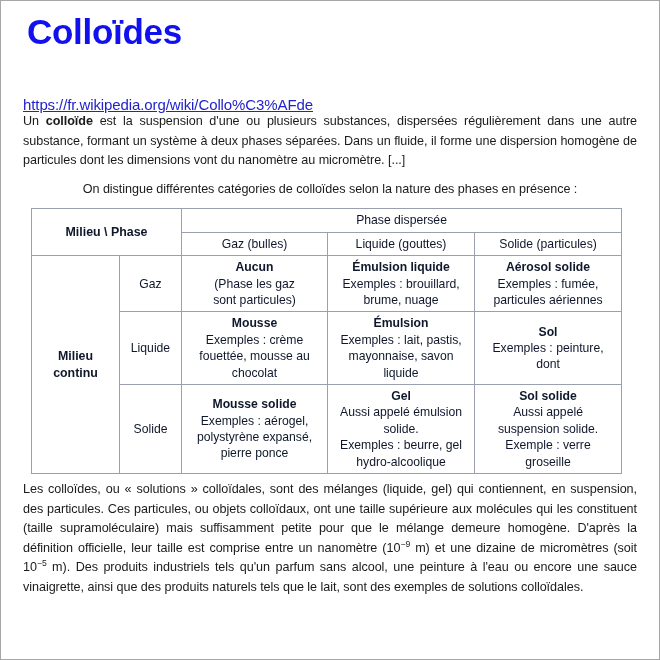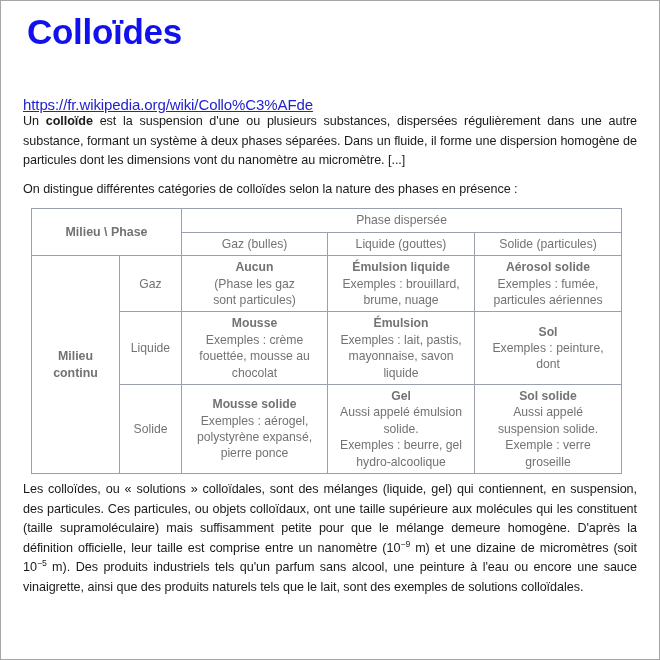--- a/index.html
+++ b/index.html
@@ -40,39 +40,39 @@
     margin-bottom: 1px;
   }
   .para {
     font-size: 12.6px;
     line-height: 19.6px;
     color: #1a1a1a;
     text-align: justify;
     margin: 0;
     letter-spacing: -0.05px;
   }
-  .para.nojust { text-align: left; }
+  .para.nojust { text-align: center; }
   .para b { font-weight: bold; }
   .para sup {
     font-size: 8.6px;
     vertical-align: super;
     line-height: 0;
   }
   .spacer-lg { height: 46px; }
   .spacer-sm { height: 9px; }
   .spacer-xs { height: 6px; }
 
   
   table#colloid-table {
     border-collapse: collapse;
     table-layout: fixed;
     width: 590px;
     margin: 0 0 0 8px;
     font-size: 12.2px;
-    color: #737373;
+    color: #0f172a;
   }
   table#colloid-table td {
     border: 1px solid #9aa0ae;
     text-align: center;
     vertical-align: middle;
     padding: 3px 5px;
     line-height: 16.4px;
   }
   td.hd-strong { font-weight: normal; }
   td.cell-body b {

